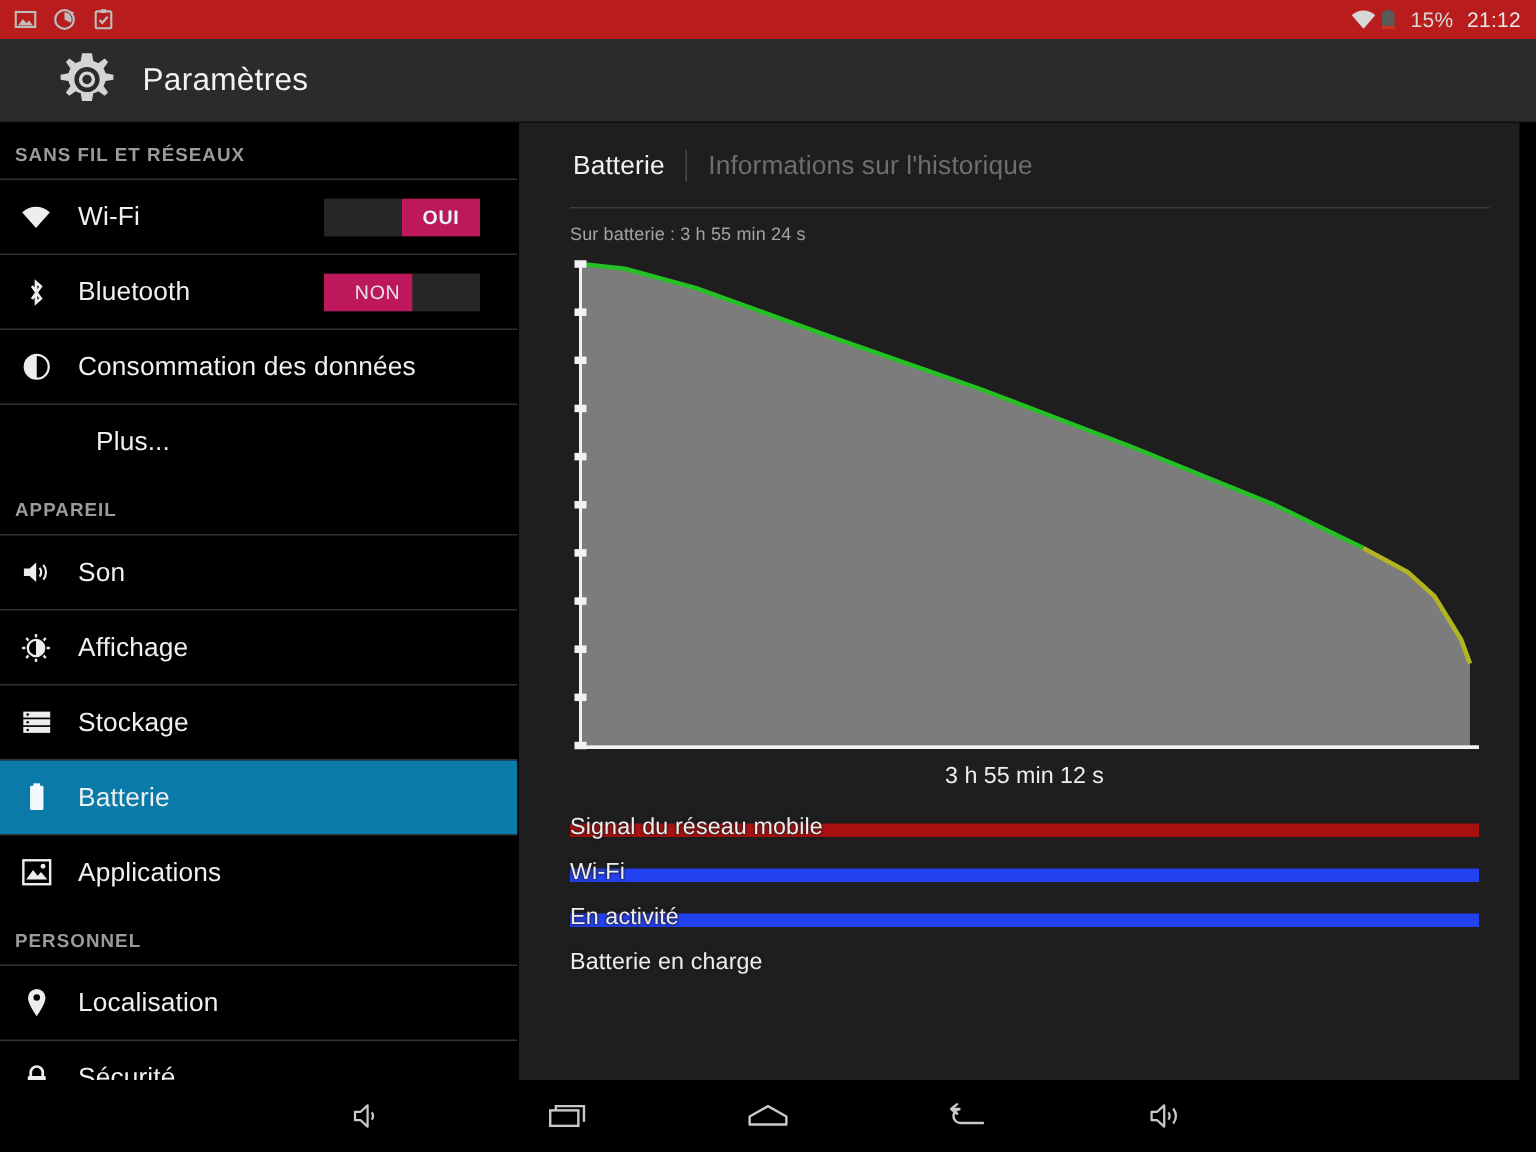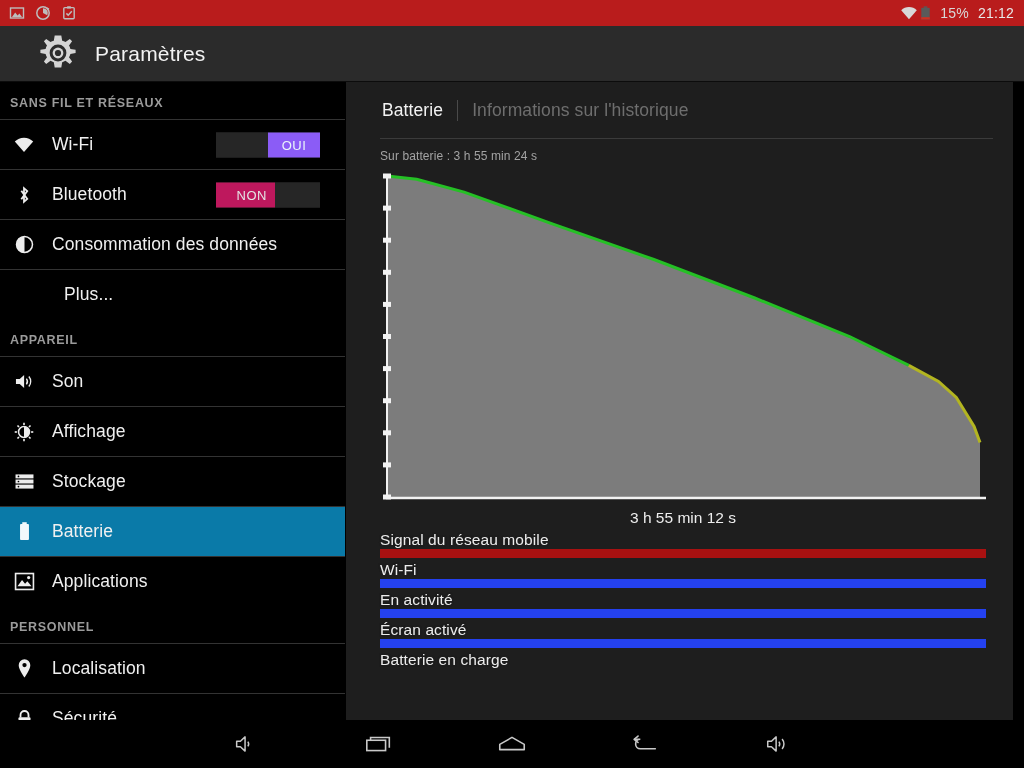--- a/index.html
+++ b/index.html
@@ -58,21 +58,21 @@
   }
   .sb-item.noicon .sb-label { margin-left:64px; }
   .sb-toggle {
     position:absolute; right:25px; top:50%; transform:translateY(-50%);
     width:104px; height:25px; display:flex; background:#2a2a2a;
   }
   .tg-half {
     flex:1; display:flex; align-items:center; justify-content:center;
     font-size:13px; letter-spacing:.5px;
   }
-  .tg-on-thumb { background:#8b5cf6; color:#eaf6fb; }
+  .tg-on-thumb { background:#be185d; color:#eaf6fb;font-weight:bold; }
   .tg-off-thumb { background:#be185d; color:#e4e4e4;padding-left:13px; }
   .tg-blank { background:#262626; }
 
   
   #content {
     position:absolute; left:346px; top:82px; width:667px; height:638px;
     background:#1e1e1e;
   }
   #tabs { display:flex; align-items:center; height:56px; padding-left:36px; }
   .tab {
@@ -94,21 +94,21 @@
 
   #chart-xlabel {
     text-align:center; font-size:15.5px; color:#ededed;
     width:606px; margin-left:34px; padding-top:3px;
   }
 
   
   #legend { margin-left:34px; width:606px; padding-top:4px; }
   .lg-row { position:relative; height:30px; }
   .lg-label {
-    position:absolute; left:0; top:0; font-size:15.5px; color:#ededed;
+    position:absolute; left:0; top:12px; font-size:15.5px; color:#ededed;
     letter-spacing:.1px; z-index:2; text-shadow:0 0 2px #1e1e1e, 0 0 2px #1e1e1e;
   }
   .lg-bar {
     position:absolute; left:0; bottom:3px; width:606px; height:9px;
   }
   .lg-bar.red { background:#a81111; }
   .lg-bar.blue { background:#2441ef; }
 
   
   #nav-bar {
@@ -373,24 +373,20 @@
     </div>
     <div class="lg-row">
       <span class="lg-label">Wi-Fi</span>
       <span class="lg-bar blue"></span>
     </div>
     <div class="lg-row">
       <span class="lg-label">En activité</span>
       <span class="lg-bar blue"></span>
     </div>
     <div class="lg-row">
-      <span class="lg-label">Écran activé</span>
-      <span class="lg-bar blue"></span>
-    </div>
-    <div class="lg-row">
       <span class="lg-label">Batterie en charge</span>
 
     </div>
   </div>
 </div>
 
 <div id="nav-bar">
   <span class="nav-btn">
     <svg viewBox="0 0 30 24" width="28" height="24">
         <path d="M5 9 L9 9 L14 4.4 L14 19.6 L9 15 L5 15 Z" fill="none" stroke="#c9c9c9" stroke-width="1.6" stroke-linejoin="round"></path>

